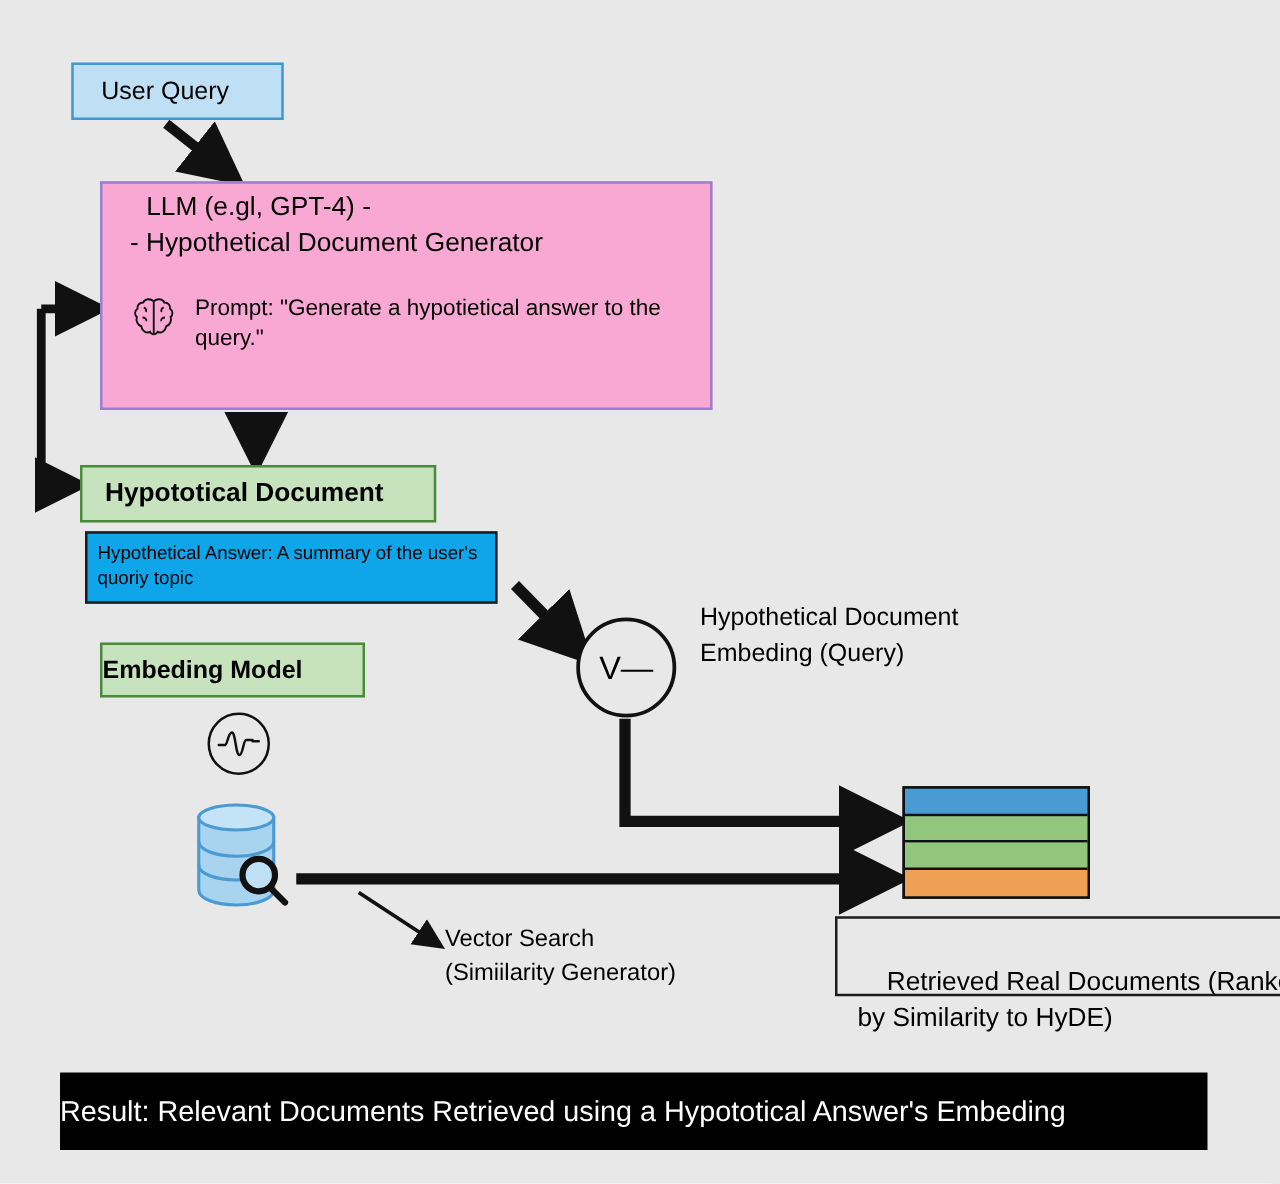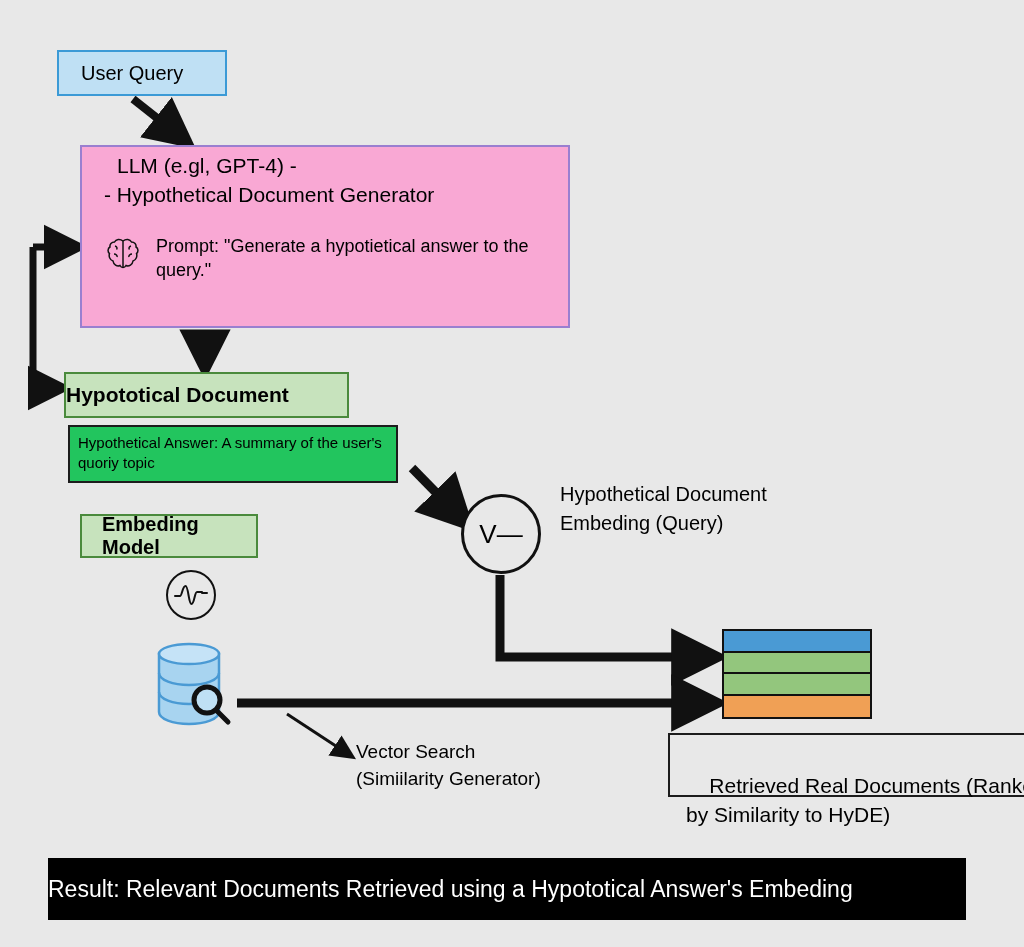--- a/index.html
+++ b/index.html
@@ -50,39 +50,39 @@
   #prompt-text {
     font-size: 18px;
     line-height: 1.35;
     margin-left: 14px;
   }
   
   #hypo-doc {
     left: 64px; top: 372px; width: 285px; height: 46px;
     background: #c7e3bd;
     border: 2px solid #4a8a3c;
+    padding-left: 18px;
     font-size: 21px;
     font-weight: bold;
   }
   
   #hypo-answer {
     left: 68px; top: 425px; width: 330px; height: 58px;
-    background: #22c55e;
+    background: #0ea5e9;
     border: 2px solid #1c1c1c;
     padding: 6px 10px 0 8px;
     display: block;
     font-size: 15px;
     line-height: 1.35;
   }
   
   #embedding-model {
-    left: 80px; top: 514px; width: 178px; height: 44px;
+    left: 80px; top: 514px; width: 212px; height: 44px;
     background: #c7e3bd;
     border: 2px solid #4a8a3c;
-    padding-left: 20px;
     font-size: 20px;
     font-weight: bold;
   }
   #embedding-icon {
     left: 164px; top: 568px; width: 54px; height: 54px;
   }
   
   #vector-circle {
     left: 461px; top: 494px; width: 80px; height: 80px;
     border: 3px solid #111; border-radius: 50%;

